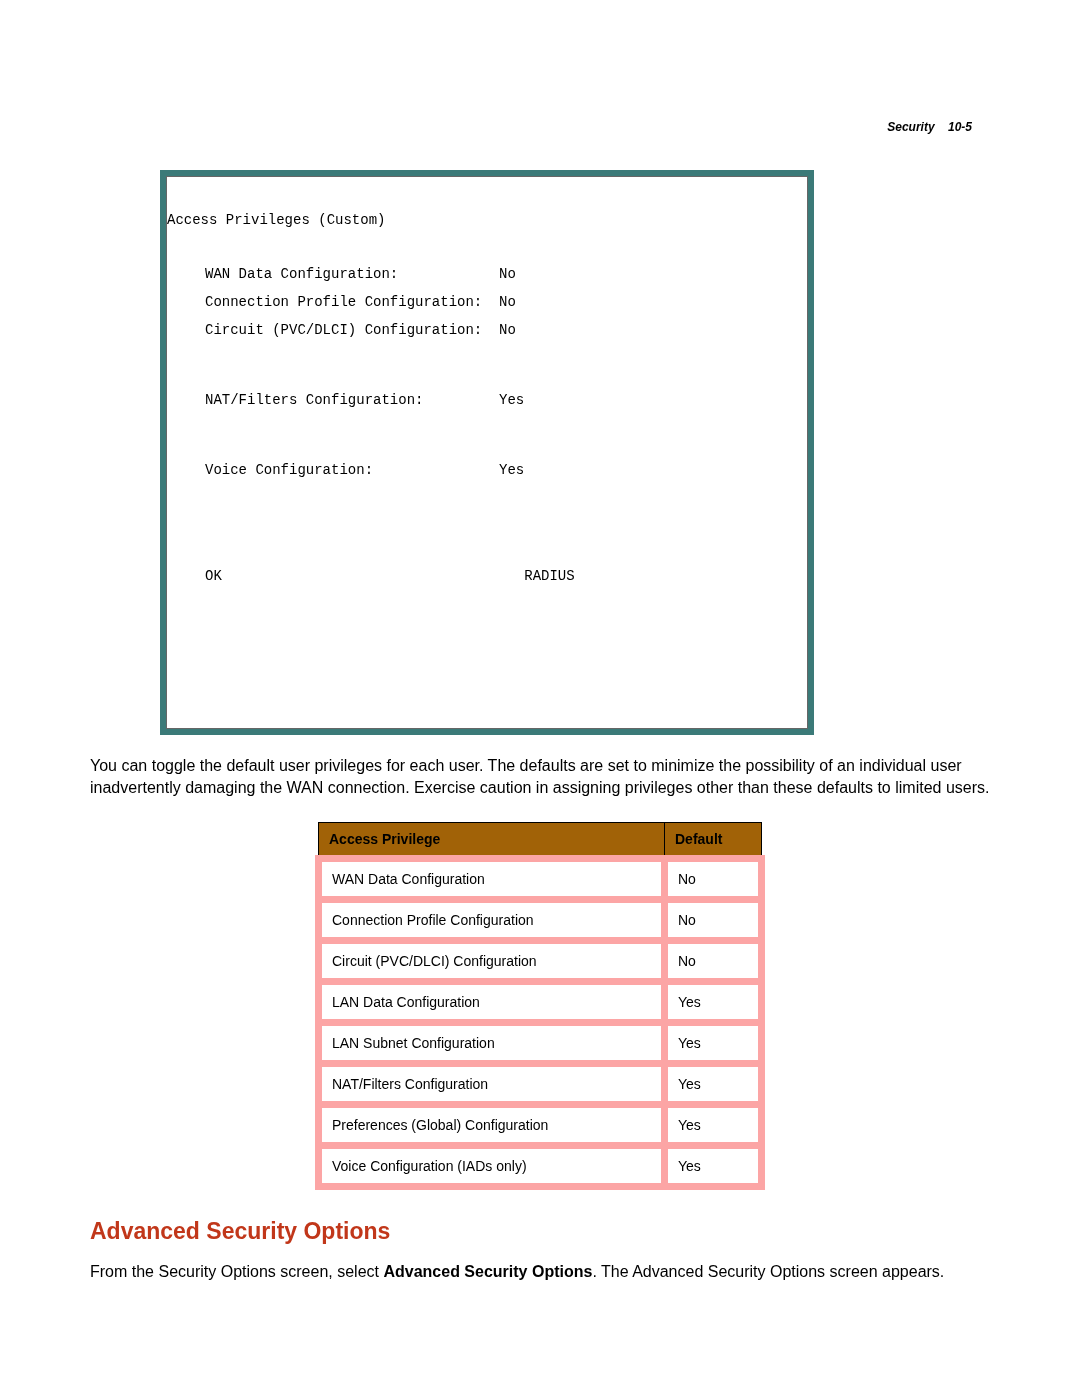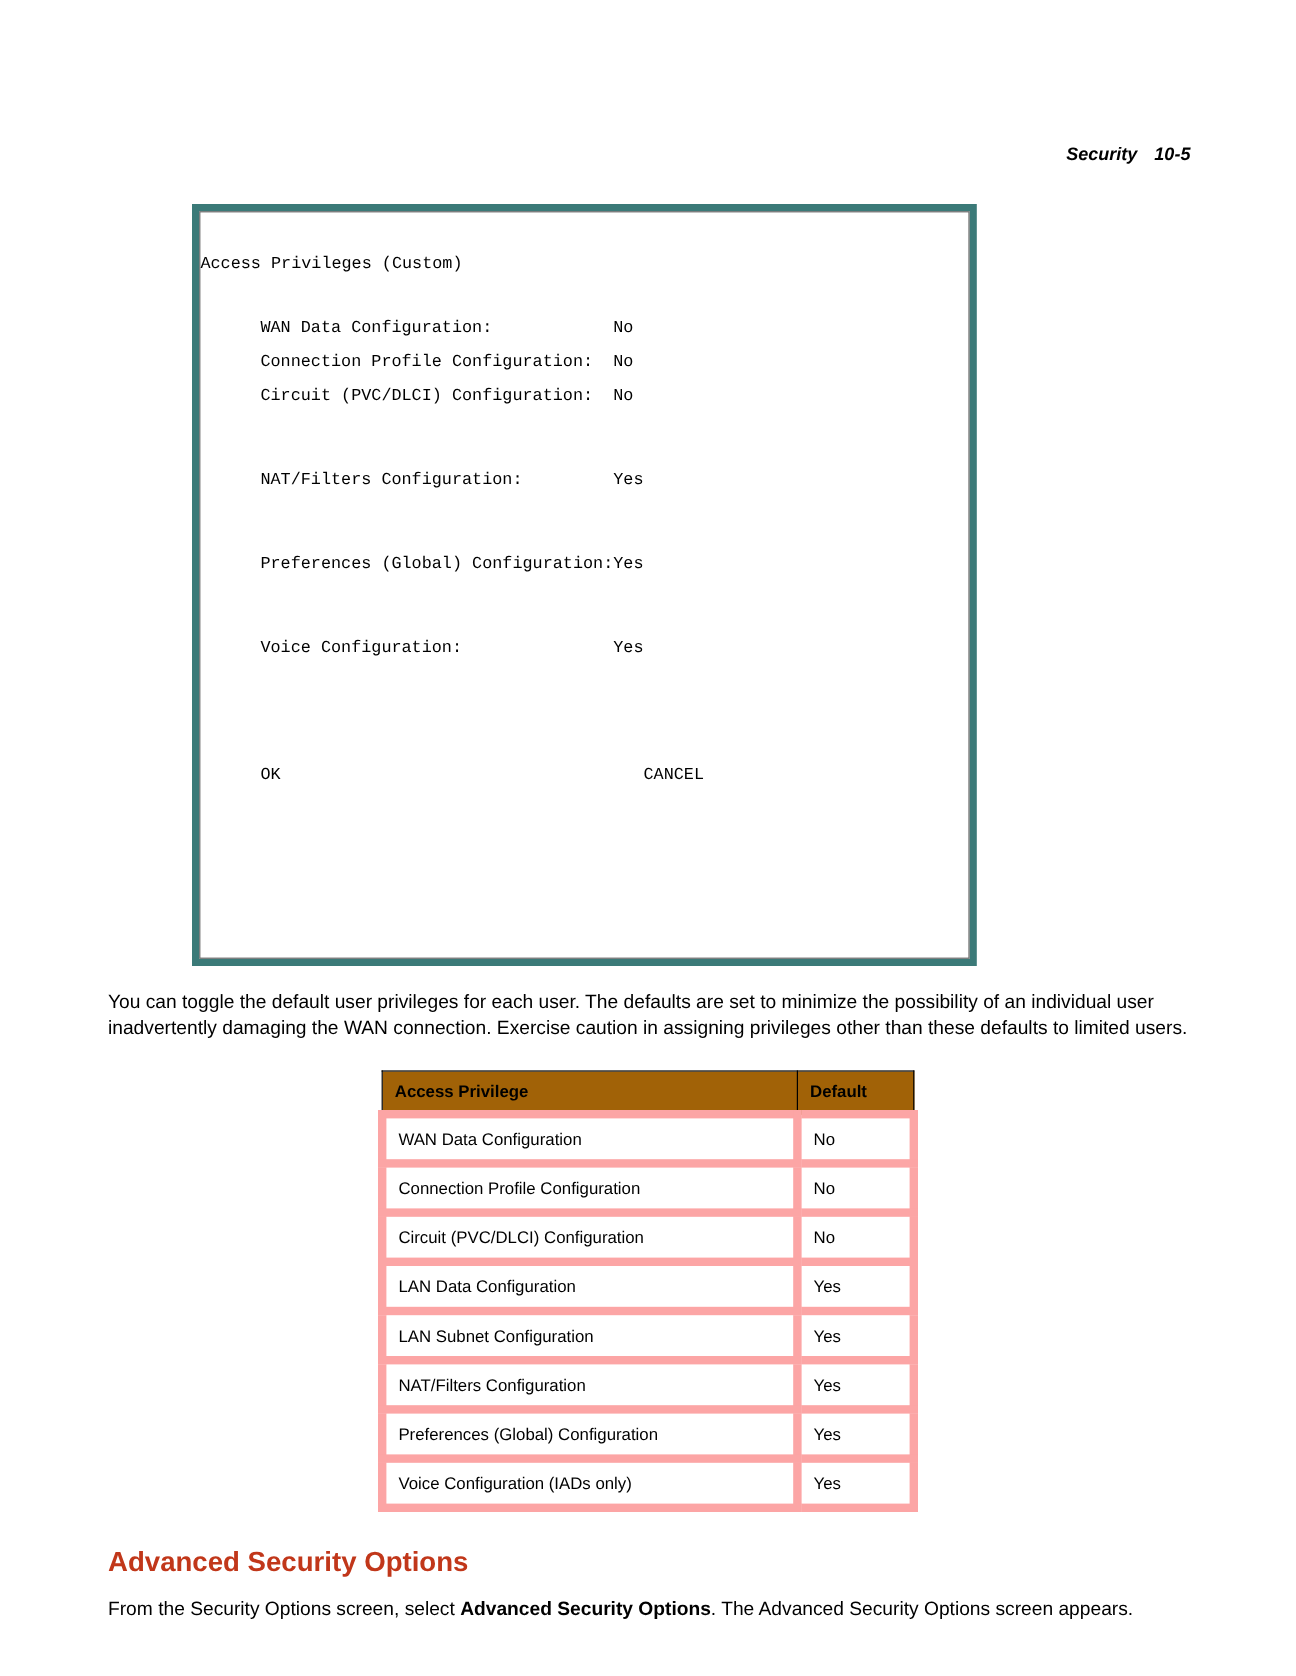--- a/index.html
+++ b/index.html
@@ -12,25 +12,25 @@
   .page {
     width: 1080px;
     min-height: 1397px;
     box-sizing: border-box;
     padding: 120px 90px 90px 90px;
     position: relative;
   }
   .running-header {
     position: absolute;
     top: 120px;
-    right: 88px;
+    right: 108px;
     font-family: "Arial", sans-serif;
     font-style: italic;
     font-weight: bold;
-    font-size: 15px;
+    font-size: 12px;
     color: #000;
   }
   .running-header .page-num {
     font-style: italic;
     margin-left: 10px;
   }
   .terminal-outer {
     margin-top: 50px;
     border: 6px solid #3b7a78; 
     width: 642px;
@@ -41,21 +41,21 @@
   .terminal-inner {
     border: 1px solid #666;
     margin: 0;
     padding: 22px 0 22px 0;
     font-family: "Courier New", Courier, monospace;
     font-size: 14px;
     line-height: 1.0;
     white-space: pre;
   }
   .terminal-line {
-    padding-left: 50px;
+    padding-left: 38px;
   }
   .terminal-title {
     padding-left: 0;
   }
   .terminal-block {
     margin-bottom: 14px;
   }
   .terminal-block-first {
     margin-top: 12px;
   }
@@ -116,26 +116,23 @@
 <div class="terminal-line terminal-title">Access Privileges (Custom)</div>
 <div class="terminal-block terminal-block-first">
 <div class="terminal-line"><span>WAN Data Configuration:</span>            <span>No</span></div>
 <div class="terminal-line"><span>Connection Profile Configuration:</span>  <span>No</span></div>
 <div class="terminal-line"><span>Circuit (PVC/DLCI) Configuration:</span>  <span>No</span></div>
 </div>
 <div class="terminal-block">
 <div class="terminal-line"><span>NAT/Filters Configuration:</span>         <span>Yes</span></div>
 </div>
 <div class="terminal-block">
-<div class="terminal-line"><span>Preferences (Global) Configuration:</span><span>Yes</span></div>
-</div>
-<div class="terminal-block">
 <div class="terminal-line"><span>Voice Configuration:</span>               <span>Yes</span></div>
 </div>
-<div class="terminal-line terminal-actions"><span>OK</span>                                    <span>CANCEL</span></div>
+<div class="terminal-line terminal-actions"><span>OK</span>                                    <span>RADIUS</span></div>
     </div>
   </div>
 
   <p class="paragraph">You can toggle the default user privileges for each user. The defaults are set to minimize the possibility of an individual user inadvertently damaging the WAN connection. Exercise caution in assigning privileges other than these defaults to limited users.</p>
 
   <table class="priv-table">
     <thead>
       <tr>
         <th>Access Privilege</th>
         <th>Default</th>

